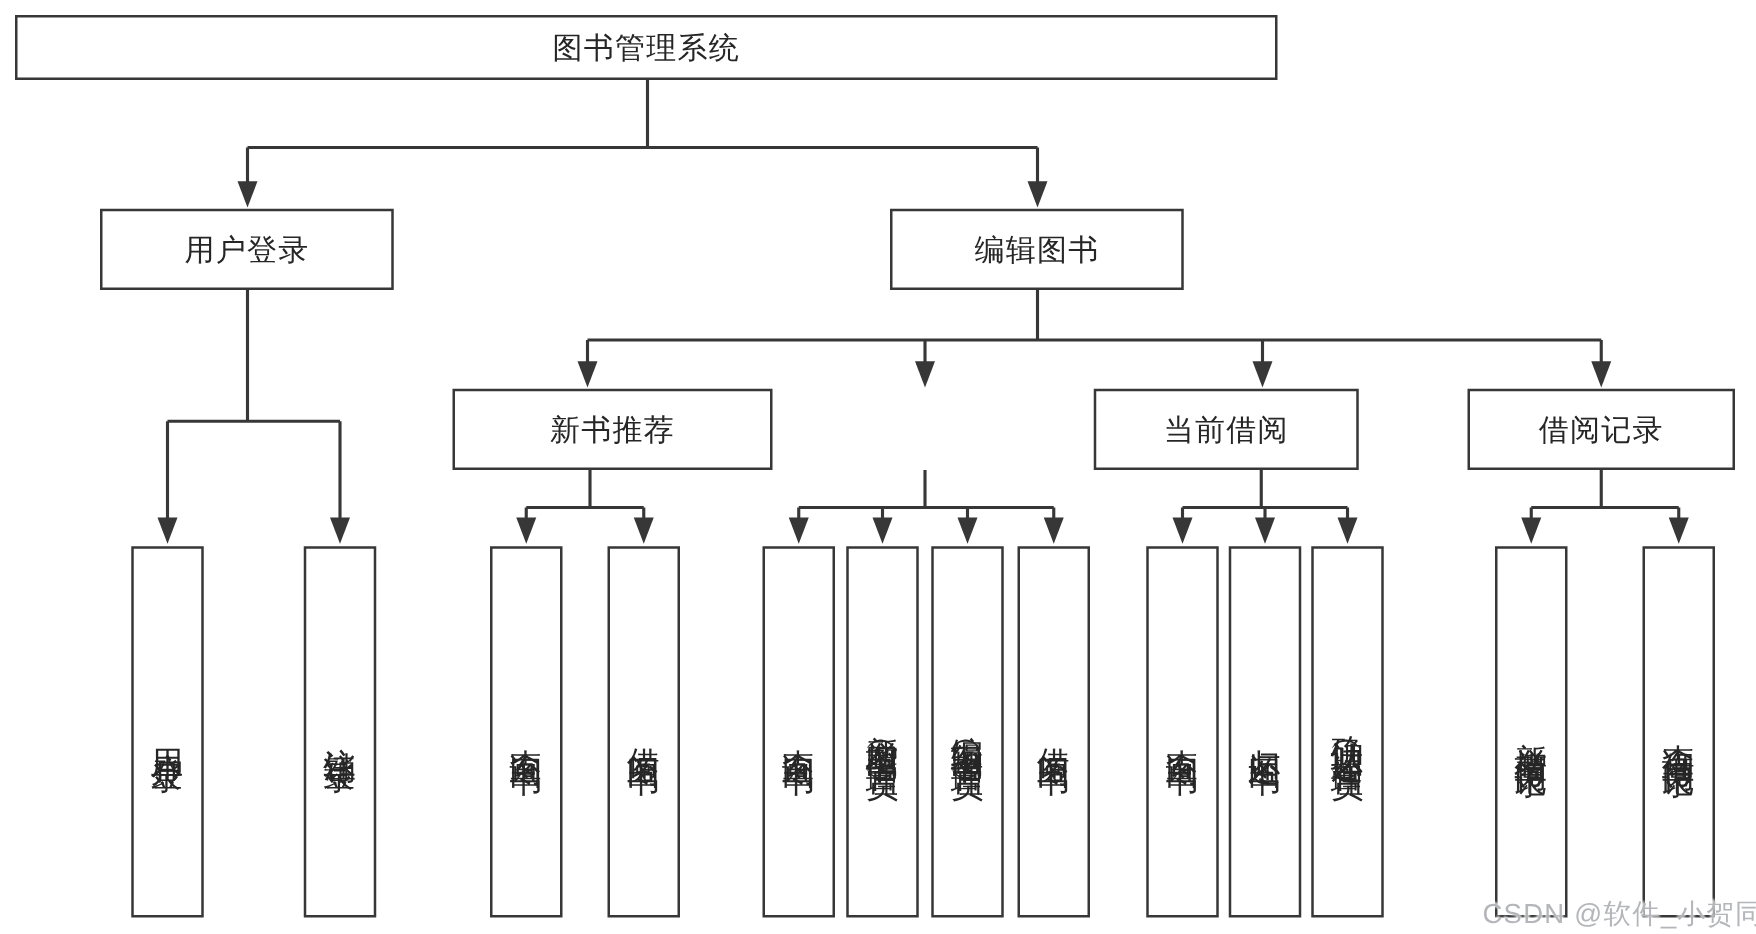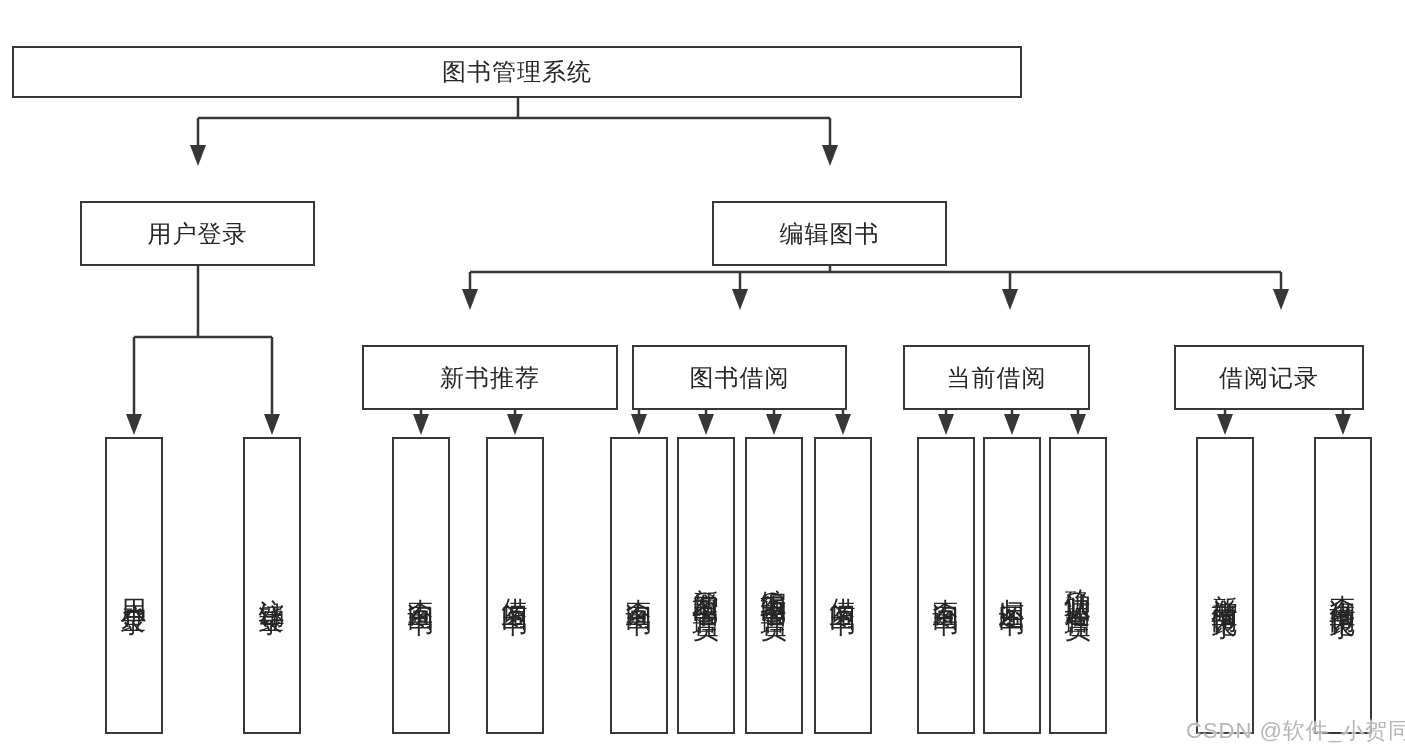--- a/index.html
+++ b/index.html
@@ -4,21 +4,21 @@
 <style>
   html,body{margin:0;padding:0;background:#ffffff;}
   #canvas{
     position:relative;width:1405px;height:747px;background:#ffffff;overflow:hidden;
     font-family:"Liberation Sans","DejaVu Sans",sans-serif;
   }
   #wires{position:absolute;left:0;top:0;width:1405px;height:747px;}
   .hbox{
     position:absolute;box-sizing:border-box;background:#ffffff;
     border:2.5px solid #373737;display:flex;align-items:center;justify-content:center;
-    font-size:24px;color:#262626;letter-spacing:1px;white-space:nowrap;margin-top:34px;
+    font-size:24px;color:#262626;letter-spacing:1px;white-space:nowrap;
   }
   .vbox{
     position:absolute;box-sizing:border-box;top:437px;height:297px;width:58px;
     background:#ffffff;border:2.5px solid #373737;
     display:flex;align-items:center;justify-content:center;
   }
   .vbox span{
     writing-mode:vertical-rl;text-orientation:mixed;line-height:1;
     font-size:26px;letter-spacing:4px;color:#262626;white-space:nowrap;
   }
@@ -79,23 +79,22 @@
       <path d="M1343 435 l-8 -21 h16 Z"></path>
     </g>
   </svg>
 
   <div class="hbox" style="left:12px;top:12px;width:1010px;height:52px">图书管理系统</div>
 
   <div class="hbox" style="left:80px;top:167px;width:235px;height:65px">用户登录</div>
   <div class="hbox" style="left:712px;top:167px;width:235px;height:65px">编辑图书</div>
 
   <div class="hbox" style="left:362px;top:311px;width:256px;height:65px">新书推荐</div>
-  <div class="hbox" style="left:632px;top:311px;width:215px;height:65px">图书借阅</div>
-  <div class="hbox" style="left:903px;top:311px;width:187px;height:65px">当前借阅</div>
-  <div class="hbox" style="left:1174px;top:311px;width:190px;height:65px">借阅记录</div>
+  <div class="hbox" style="left:875px;top:311px;width:212px;height:65px">当前借阅</div>
+  <div class="hbox" style="left:1174px;top:311px;width:214px;height:65px">借阅记录</div>
 
   <div class="vbox" style="left:105px">
     <span>用户登录</span>
     </div>
   <div class="vbox" style="left:243px">
     <span>注销登录</span>
     </div>
 
   <div class="vbox" style="left:392px">
     <span>查询图书</span>

